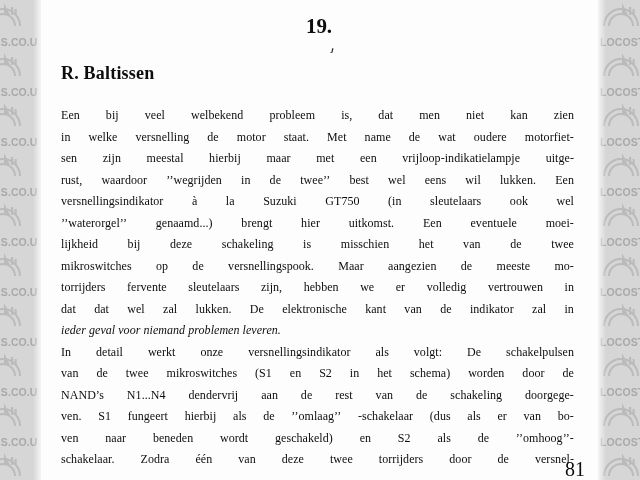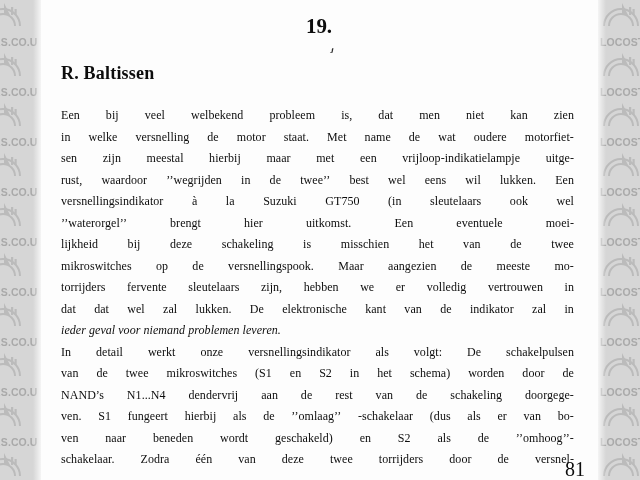--- a/index.html
+++ b/index.html
@@ -458,21 +458,21 @@
     </div>
 
     <div class="doc-author">R. Baltissen</div>
 
     <div class="body-block">
         <div class="body-line just"><span class="w">Een</span><span class="w">bij</span><span class="w">veel</span><span class="w">welbekend</span><span class="w">probleem</span><span class="w">is,</span><span class="w">dat</span><span class="w">men</span><span class="w">niet</span><span class="w">kan</span><span class="w">zien</span></div>
         <div class="body-line just"><span class="w">in</span><span class="w">welke</span><span class="w">versnelling</span><span class="w">de</span><span class="w">motor</span><span class="w">staat.</span><span class="w">Met</span><span class="w">name</span><span class="w">de</span><span class="w">wat</span><span class="w">oudere</span><span class="w">motorfiet-</span></div>
         <div class="body-line just"><span class="w">sen</span><span class="w">zijn</span><span class="w">meestal</span><span class="w">hierbij</span><span class="w">maar</span><span class="w">met</span><span class="w">een</span><span class="w">vrijloop-indikatielampje</span><span class="w">uitge-</span></div>
         <div class="body-line just"><span class="w">rust,</span><span class="w">waardoor</span><span class="w">’’wegrijden</span><span class="w">in</span><span class="w">de</span><span class="w">twee’’</span><span class="w">best</span><span class="w">wel</span><span class="w">eens</span><span class="w">wil</span><span class="w">lukken.</span><span class="w">Een</span></div>
         <div class="body-line just"><span class="w">versnellingsindikator</span><span class="w">à</span><span class="w">la</span><span class="w">Suzuki</span><span class="w">GT750</span><span class="w">(in</span><span class="w">sleutelaars</span><span class="w">ook</span><span class="w">wel</span></div>
-        <div class="body-line just"><span class="w">’’waterorgel’’</span><span class="w">brengt</span><span class="w">hier</span><span class="w">uitkomst.</span><span class="w">Een</span><span class="w">eventuele</span><span class="w">moei-</span></div>
+        <div class="body-line just"><span class="w">’’waterorgel’’</span><span class="w">genaamd...)</span><span class="w">brengt</span><span class="w">hier</span><span class="w">uitkomst.</span><span class="w">Een</span><span class="w">eventuele</span><span class="w">moei-</span></div>
         <div class="body-line just"><span class="w">lijkheid</span><span class="w">bij</span><span class="w">deze</span><span class="w">schakeling</span><span class="w">is</span><span class="w">misschien</span><span class="w">het</span><span class="w">van</span><span class="w">de</span><span class="w">twee</span></div>
         <div class="body-line just"><span class="w">mikroswitches</span><span class="w">op</span><span class="w">de</span><span class="w">versnellingspook.</span><span class="w">Maar</span><span class="w">aangezien</span><span class="w">de</span><span class="w">meeste</span><span class="w">mo-</span></div>
         <div class="body-line just"><span class="w">torrijders</span><span class="w">fervente</span><span class="w">sleutelaars</span><span class="w">zijn,</span><span class="w">hebben</span><span class="w">we</span><span class="w">er</span><span class="w">volledig</span><span class="w">vertrouwen</span><span class="w">in</span></div>
         <div class="body-line just"><span class="w">dat</span><span class="w">dat</span><span class="w">wel</span><span class="w">zal</span><span class="w">lukken.</span><span class="w">De</span><span class="w">elektronische</span><span class="w">kant</span><span class="w">van</span><span class="w">de</span><span class="w">indikator</span><span class="w">zal</span><span class="w">in</span></div>
         <div class="body-line flush">ieder geval voor niemand problemen leveren.</div>
         <div class="body-line just"><span class="w">In</span><span class="w">detail</span><span class="w">werkt</span><span class="w">onze</span><span class="w">versnellingsindikator</span><span class="w">als</span><span class="w">volgt:</span><span class="w">De</span><span class="w">schakelpulsen</span></div>
         <div class="body-line just"><span class="w">van</span><span class="w">de</span><span class="w">twee</span><span class="w">mikroswitches</span><span class="w">(S1</span><span class="w">en</span><span class="w">S2</span><span class="w">in</span><span class="w">het</span><span class="w">schema)</span><span class="w">worden</span><span class="w">door</span><span class="w">de</span></div>
         <div class="body-line just"><span class="w">NAND’s</span><span class="w">N1...N4</span><span class="w">dendervrij</span><span class="w">aan</span><span class="w">de</span><span class="w">rest</span><span class="w">van</span><span class="w">de</span><span class="w">schakeling</span><span class="w">doorgege-</span></div>
         <div class="body-line just"><span class="w">ven.</span><span class="w">S1</span><span class="w">fungeert</span><span class="w">hierbij</span><span class="w">als</span><span class="w">de</span><span class="w">’’omlaag’’</span><span class="w">-schakelaar</span><span class="w">(dus</span><span class="w">als</span><span class="w">er</span><span class="w">van</span><span class="w">bo-</span></div>
         <div class="body-line just"><span class="w">ven</span><span class="w">naar</span><span class="w">beneden</span><span class="w">wordt</span><span class="w">geschakeld)</span><span class="w">en</span><span class="w">S2</span><span class="w">als</span><span class="w">de</span><span class="w">’’omhoog’’-</span></div>

